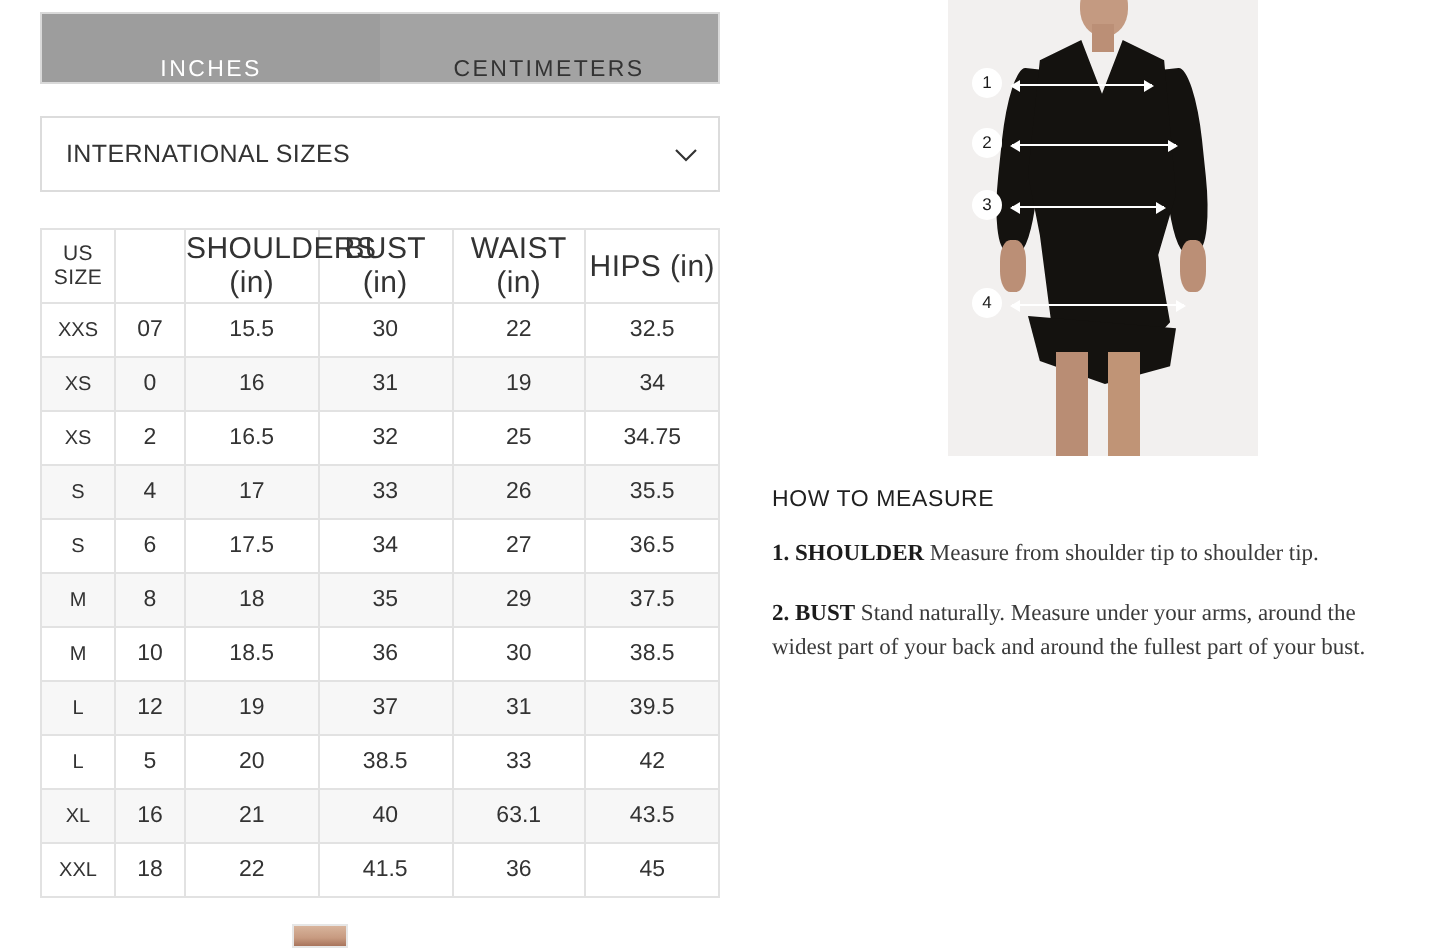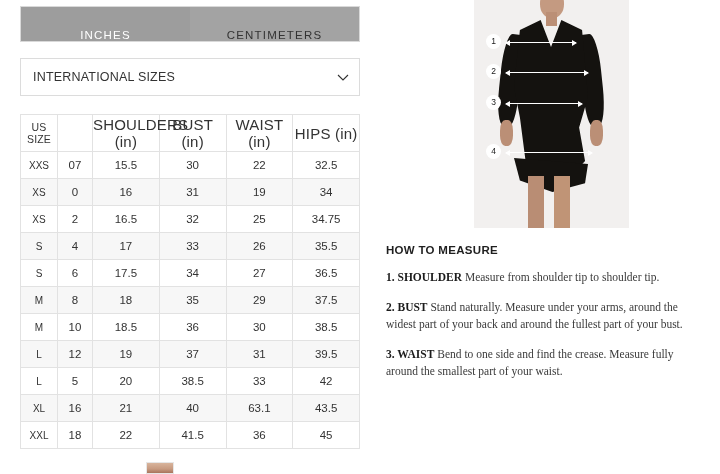--- a/index.html
+++ b/index.html
@@ -265,21 +265,21 @@
     border-right: 5px solid #ffffff;
   }
   .arrow::after {
     right: -1px;
     border-left: 5px solid #ffffff;
   }
 
   .how-title {
     margin: 16px 0 0 0;
     font-size: 11.5px;
-    font-weight: bold;
+    font-weight: normal;
     letter-spacing: .3px;
     color: #1f1f1f;
   }
   .step {
     margin-top: 13px;
     font-size: 11.5px;
     line-height: 17px;
     color: #3a3a3a;
     width: 310px;
     font-family: Liberation Serif, serif;
@@ -450,17 +450,14 @@
     </div>
 
     <div class="how-title">HOW TO MEASURE</div>
 
     <div class="step">
       <b>1. SHOULDER</b><span> Measure from shoulder tip to shoulder tip.</span>
     </div>
     <div class="step">
       <b>2. BUST</b><span> Stand naturally. Measure under your arms, around the widest part of your back and around the fullest part of your bust.</span>
     </div>
-    <div class="step">
-      <b>3. WAIST</b><span> Bend to one side and find the crease. Measure fully around the smallest part of your waist.</span>
-    </div>
   </div>
 </div>
 
 </body></html>

